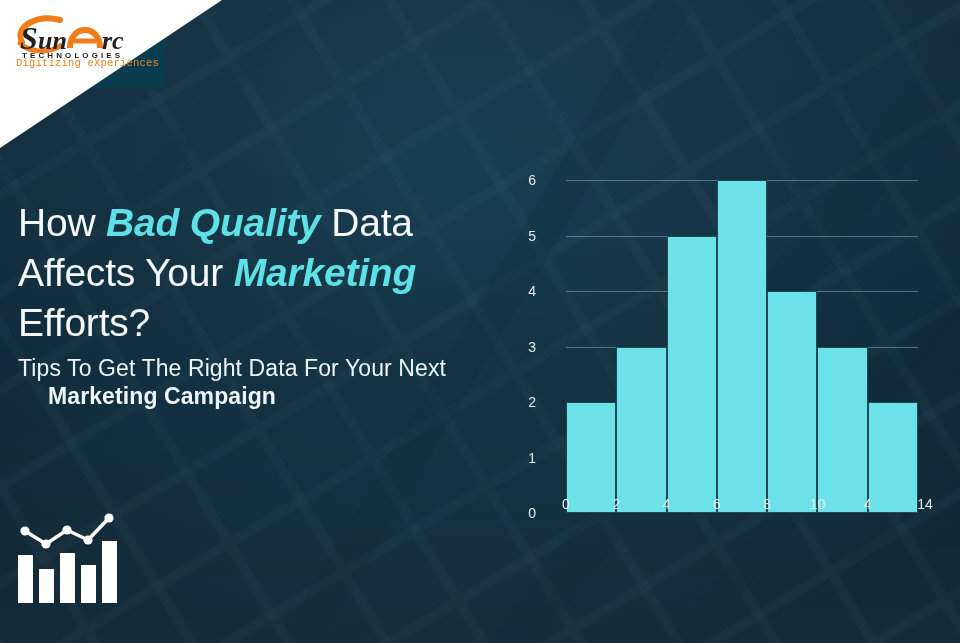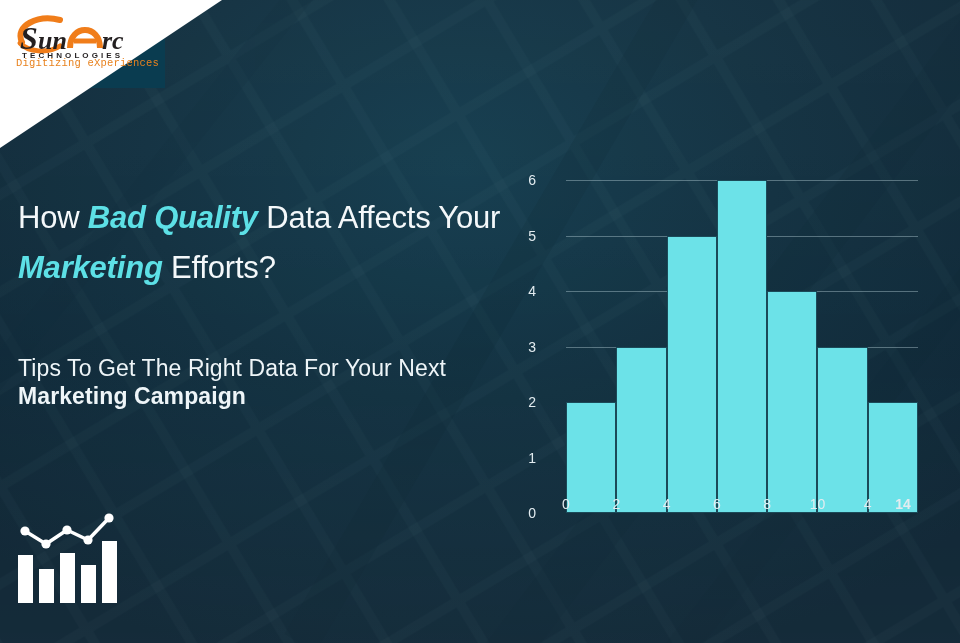--- a/index.html
+++ b/index.html
@@ -61,21 +61,21 @@
     white-space: nowrap;
     font-family: Liberation Mono, monospace;
   }
 
   
   .headline {
     position: absolute;
     left: 18px;
     top: 172px;
     width: 500px;
-    font-size: 31px;
+    font-size: 39px;
     line-height: 50px;
     color: #f4f8fa;
     font-weight: 400;
     letter-spacing: -.2px;
   }
   .headline em {
     font-style: italic;
     font-weight: 700;
     color: #5de0e6;
   }
@@ -88,20 +88,21 @@
     width: 470px;
     font-size: 23px;
     line-height: 28px;
     color: #eef5f8;
     font-weight: 400;
     letter-spacing: .1px;
   }
   .subtitle strong {
     display: block;
     font-weight: 700;
+    margin-left: 30px;
   }
 
   
   .chart-icon {
     position: absolute;
     left: 16px;
     bottom: 38px;
     width: 104px;
     height: 92px;
   }
@@ -273,18 +274,18 @@
           <div class="bar" style="height: 110.938px; background: rgb(108, 226, 232); border-color: rgb(27, 74, 88);"></div>
         </div>
       <div class="xaxis" id="xticks">
           <div class="xtick" style="left: 0px;">0</div>
           <div class="xtick" style="left: 50.2857px;">2</div>
           <div class="xtick" style="left: 100.571px;">4</div>
           <div class="xtick" style="left: 150.857px;">6</div>
           <div class="xtick" style="left: 201.143px;">8</div>
           <div class="xtick" style="left: 251.429px;">10</div>
           <div class="xtick" style="left: 301.714px;">4</div>
-          <div class="xtick" style="left: 337px; font-weight: bold;">14</div>
+          <div class="xtick" style="left: 359px;">14</div>
         </div>
     </div>
   </div>
 
 </div>
 
 </body></html>

